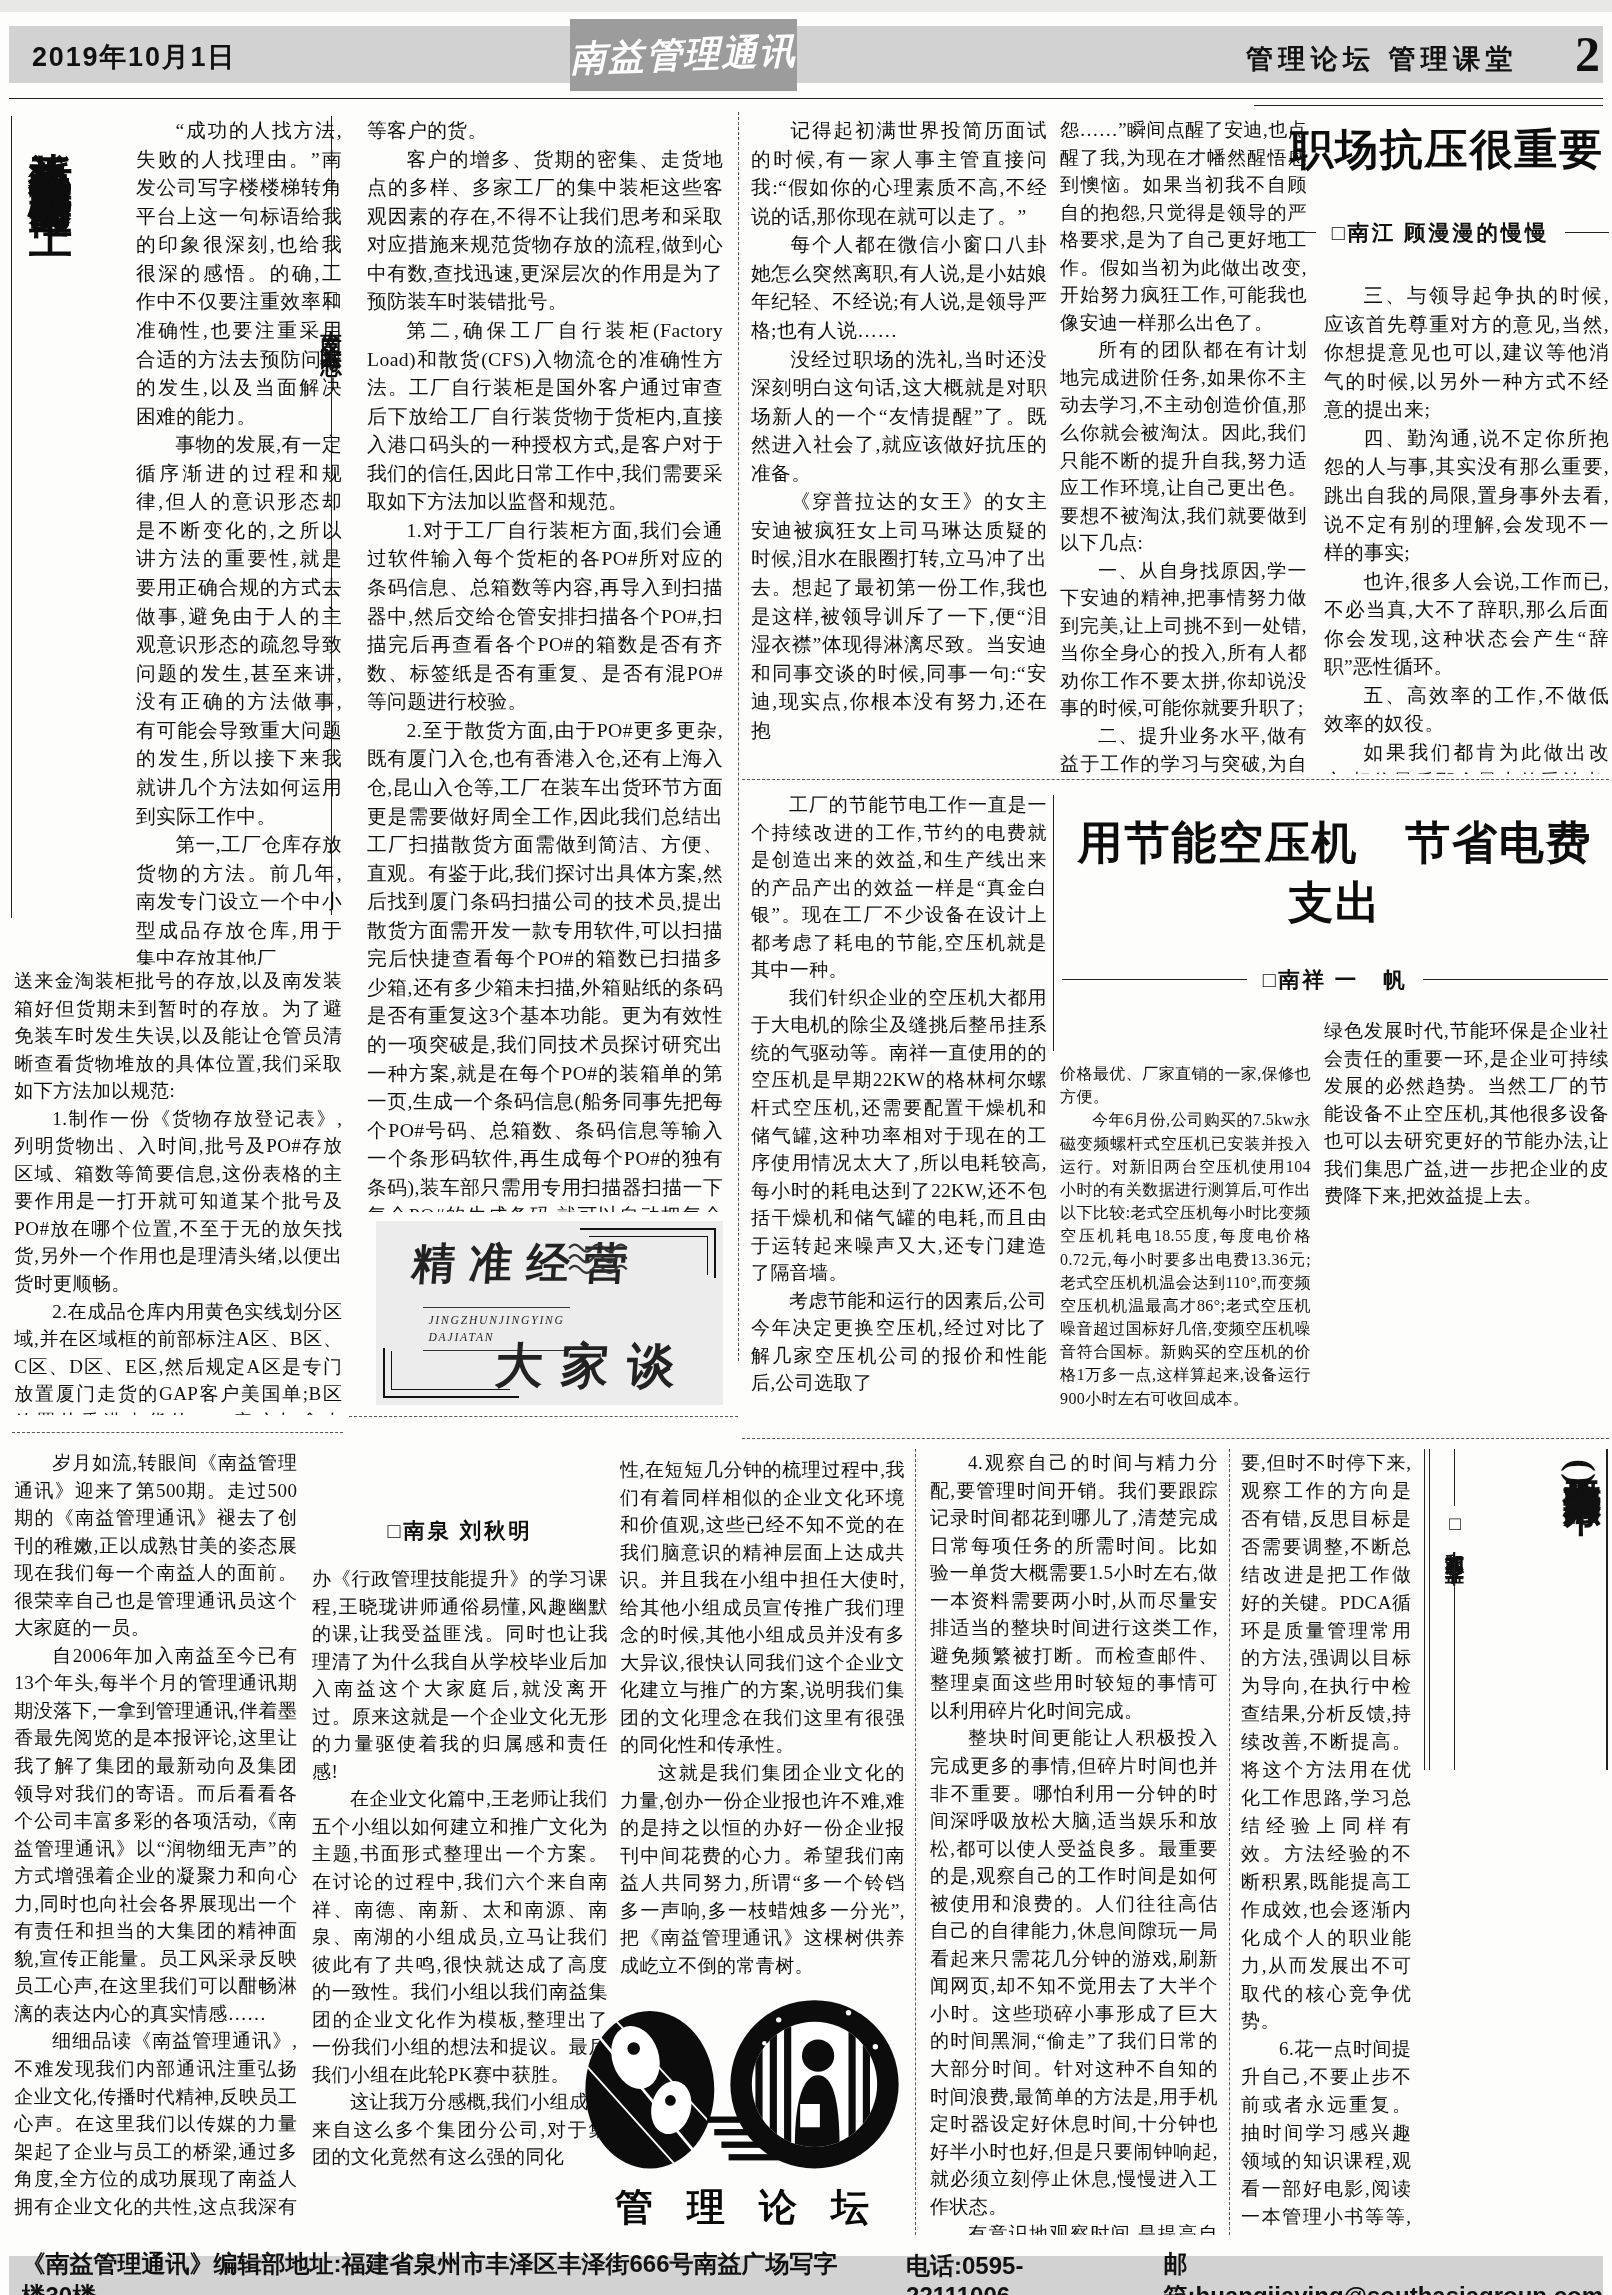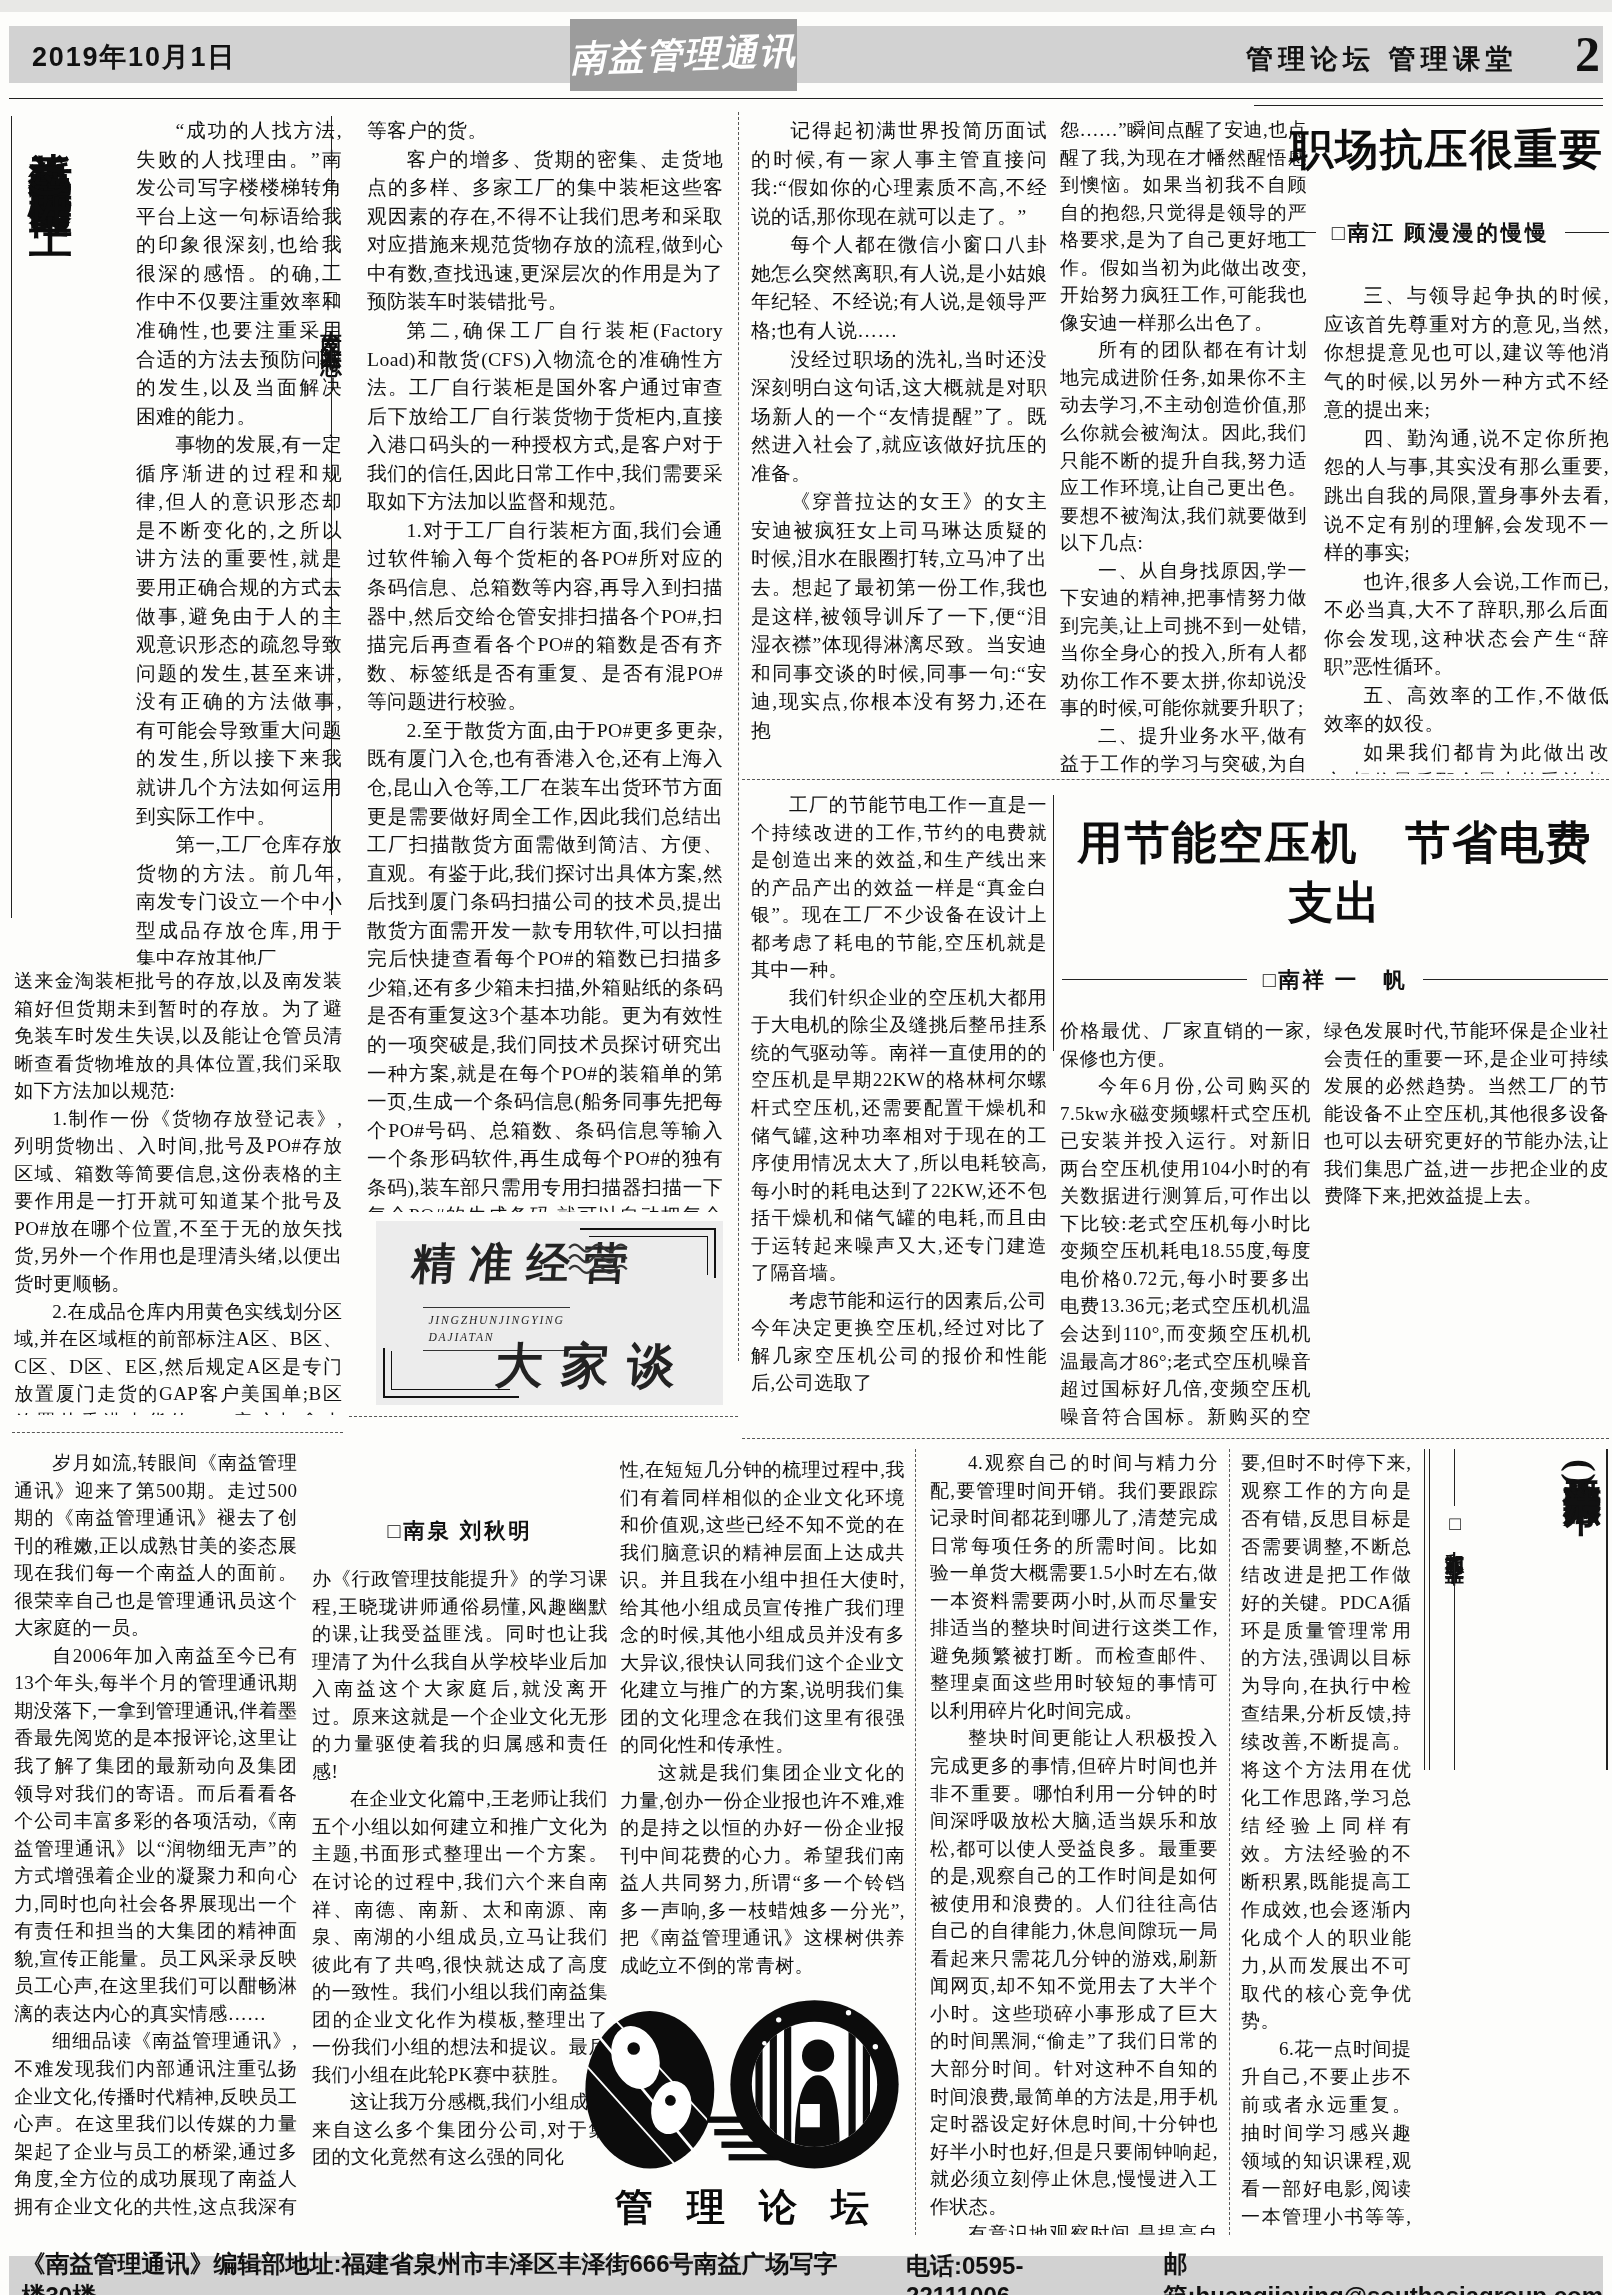--- a/index.html
+++ b/index.html
@@ -163,21 +163,21 @@
       <p>我们针织企业的空压机大都用于大电机的除尘及缝挑后整吊挂系统的气驱动等。南祥一直使用的的空压机是早期22KW的格林柯尔螺杆式空压机,还需要配置干燥机和储气罐,这种功率相对于现在的工序使用情况太大了,所以电耗较高,每小时的耗电达到了22KW,还不包括干燥机和储气罐的电耗,而且由于运转起来噪声又大,还专门建造了隔音墙。</p>
       <p>考虑节能和运行的因素后,公司今年决定更换空压机,经过对比了解几家空压机公司的报价和性能后,公司选取了</p>
     </div>
   <div class="vrule" style="left:1053px;top:783px;height:256px;"></div>
   <div class="htitle" style="left:1062px;top:801px;width:546px;font-size:45px;">用节能空压机　节省电费支出</div>
   <div class="bylrow" style="left:1062px;top:953px;width:546px;">
     <div class="ln"></div>
     <div class="tx">□南祥  一　帆</div>
     <div class="ln"></div>
   </div>
-  <div class="col cont" style="left:1060px;top:1005px;width:251px;height:414px;font-size:19px;">
+  <div class="col cont" style="left:1060px;top:1050px;width:251px;height:414px;font-size:16px;">
       <p>价格最优、厂家直销的一家,保修也方便。</p>
       <p>今年6月份,公司购买的7.5kw永磁变频螺杆式空压机已安装并投入运行。对新旧两台空压机使用104小时的有关数据进行测算后,可作出以下比较:老式空压机每小时比变频空压机耗电18.55度,每度电价格0.72元,每小时要多出电费13.36元;老式空压机机温会达到110°,而变频空压机机温最高才86°;老式空压机噪音超过国标好几倍,变频空压机噪音符合国标。新购买的空压机的价格1万多一点,这样算起来,设备运行900小时左右可收回成本。</p>
     </div>
   <div class="col cont" style="left:1324px;top:1005px;width:285px;height:414px;font-size:19px;">
       <p>绿色发展时代,节能环保是企业社会责任的重要一环,是企业可持续发展的必然趋势。当然工厂的节能设备不止空压机,其他很多设备也可以去研究更好的节能办法,让我们集思广益,进一步把企业的皮费降下来,把效益提上去。</p>
     </div>
 
   <div class="dash-h" style="left:349px;top:1404px;width:389px;"></div>
   <div class="dash-h" style="left:11.6px;top:1420px;width:331px;"></div>
   <div class="dash-h" style="left:742px;top:1426px;width:867px;"></div>

